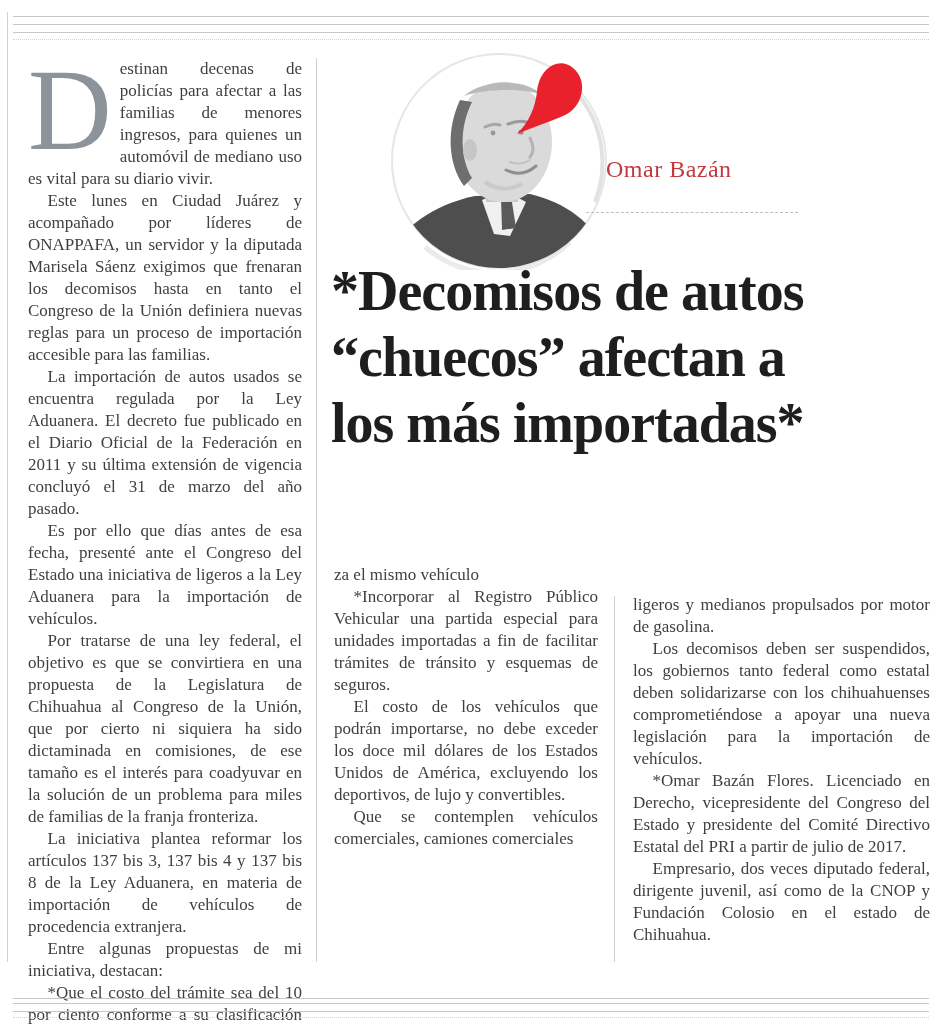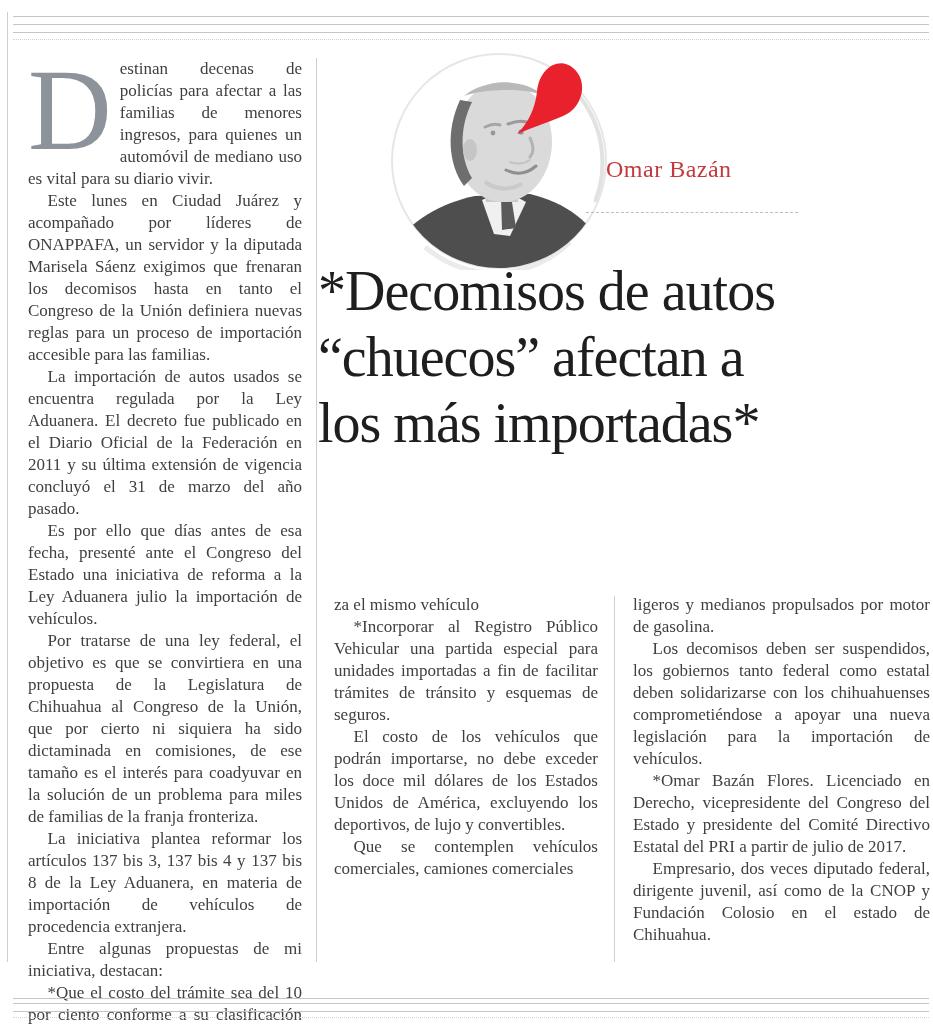--- a/index.html
+++ b/index.html
@@ -21,42 +21,42 @@
   .hrule{position:absolute;left:13px;width:916px;height:0;border-top:1px solid var(--rule);}
   .hrule.dotted{border-top:1px dotted #d4d4d4;}
   .vrule{position:absolute;width:0;border-left:1px solid #cfcfcf;}
   .left-border{position:absolute;left:7px;top:12px;height:950px;width:0;border-left:1px solid #cfcfcf;}
 
   
   .col{position:absolute;font-size:17px;line-height:22px;text-align:justify;}
   .col p{margin:0;text-indent:1.15em;}
   .col p.cont{text-indent:0;}
   #col1{left:28px;top:58px;width:274px;}
-  #col2{left:334px;top:594px;width:264px;}
+  #col2{left:334px;top:564px;width:264px;}
   #col3{left:633px;top:594px;width:297px;}
   #col2 p:first-child, #col3 p:first-child{text-indent:0;}
   .dropcap-para{text-indent:0 !important;}
   .dropcap{
     float:left;font-size:116px;line-height:92px;padding:6px 8px 0 0;
     color:var(--dropcap);font-family:"Liberation Serif", serif;
   }
 
   
   .portrait-wrap{position:absolute;left:390px;top:52px;width:218px;height:218px;}
   .balloon{position:absolute;left:505px;top:50px;width:92px;height:96px;}
   .author{
     position:absolute;left:606px;top:156px;width:220px;
     font-size:24px;color:var(--author-red);letter-spacing:0.5px;
   }
   .author-rule{position:absolute;left:586px;top:212px;width:212px;height:0;border-top:1px dashed #bdbdbd;}
 
   
   .headline{
-    position:absolute;left:318px;top:258px;width:601px;
-    font-size:56px;line-height:66px;font-weight:400;letter-spacing:-1px;
+    position:absolute;left:331px;top:258px;width:601px;
+    font-size:56px;line-height:66px;font-weight:700;letter-spacing:-1px;
     color:var(--headline-text);
   }
   .headline-line{white-space:nowrap;}
 
   
   .lede{
     position:absolute;left:331px;top:482px;width:601px;
     font-size:21px;line-height:25px;text-align:justify;
   }
   .lede .lead-bold{
@@ -83,21 +83,21 @@
   <div class="left-border"></div>
 
   <div class="vrule" style="left:316px;top:58px;height:904px"></div>
   <div class="vrule" style="left:614px;top:596px;height:366px"></div>
 
   <div class="col" id="col1">
     <p class="dropcap-para"><span class="dropcap">D</span><span>estinan decenas de policías para afectar a las familias de menores ingresos, para quienes un automóvil de mediano uso es vital para su diario vivir.</span></p>
     <div>
         <p>Este lunes en Ciudad Juárez y acompañado por líderes de ONAPPAFA, un servidor y la diputada Marisela Sáenz exigimos que frenaran los decomisos hasta en tanto el Congreso de la Unión definiera nuevas reglas para un proceso de importación accesible para las familias.</p>
         <p>La importación de autos usados se encuentra regulada por la Ley Aduanera. El decreto fue publicado en el Diario Oficial de la Federación en 2011 y su última extensión de vigencia concluyó el 31 de marzo del año pasado.</p>
-        <p>Es por ello que días antes de esa fecha, presenté ante el Congreso del Estado una iniciativa de reforma a la Ley Aduanera julio la importación de vehículos.</p>
+        <p>Es por ello que días antes de esa fecha, presenté ante el Congreso del Estado una iniciativa de ligeros a la Ley Aduanera para la importación de vehículos.</p>
         <p>Por tratarse de una ley federal, el objetivo es que se convirtiera en una propuesta de la Legislatura de Chihuahua al Congreso de la Unión, que por cierto ni siquiera ha sido dictaminada en comisiones, de ese tamaño es el interés para coadyuvar en la solución de un problema para miles de familias de la franja fronteriza.</p>
         <p>La iniciativa plantea reformar los artículos 137 bis 3, 137 bis 4 y 137 bis 8 de la Ley Aduanera, en materia de importación de vehículos de procedencia extranjera.</p>
         <p>Entre algunas propuestas de mi iniciativa, destacan:</p>
         <p>*Que el costo del trámite sea del 10 por ciento conforme a su clasificación arancelaria, a pagarse en un año y como fian-</p>
       </div>
   </div>
 
   <div class="portrait-wrap">
     <svg width="218" height="218" viewBox="0 0 218 218">
       <defs>

